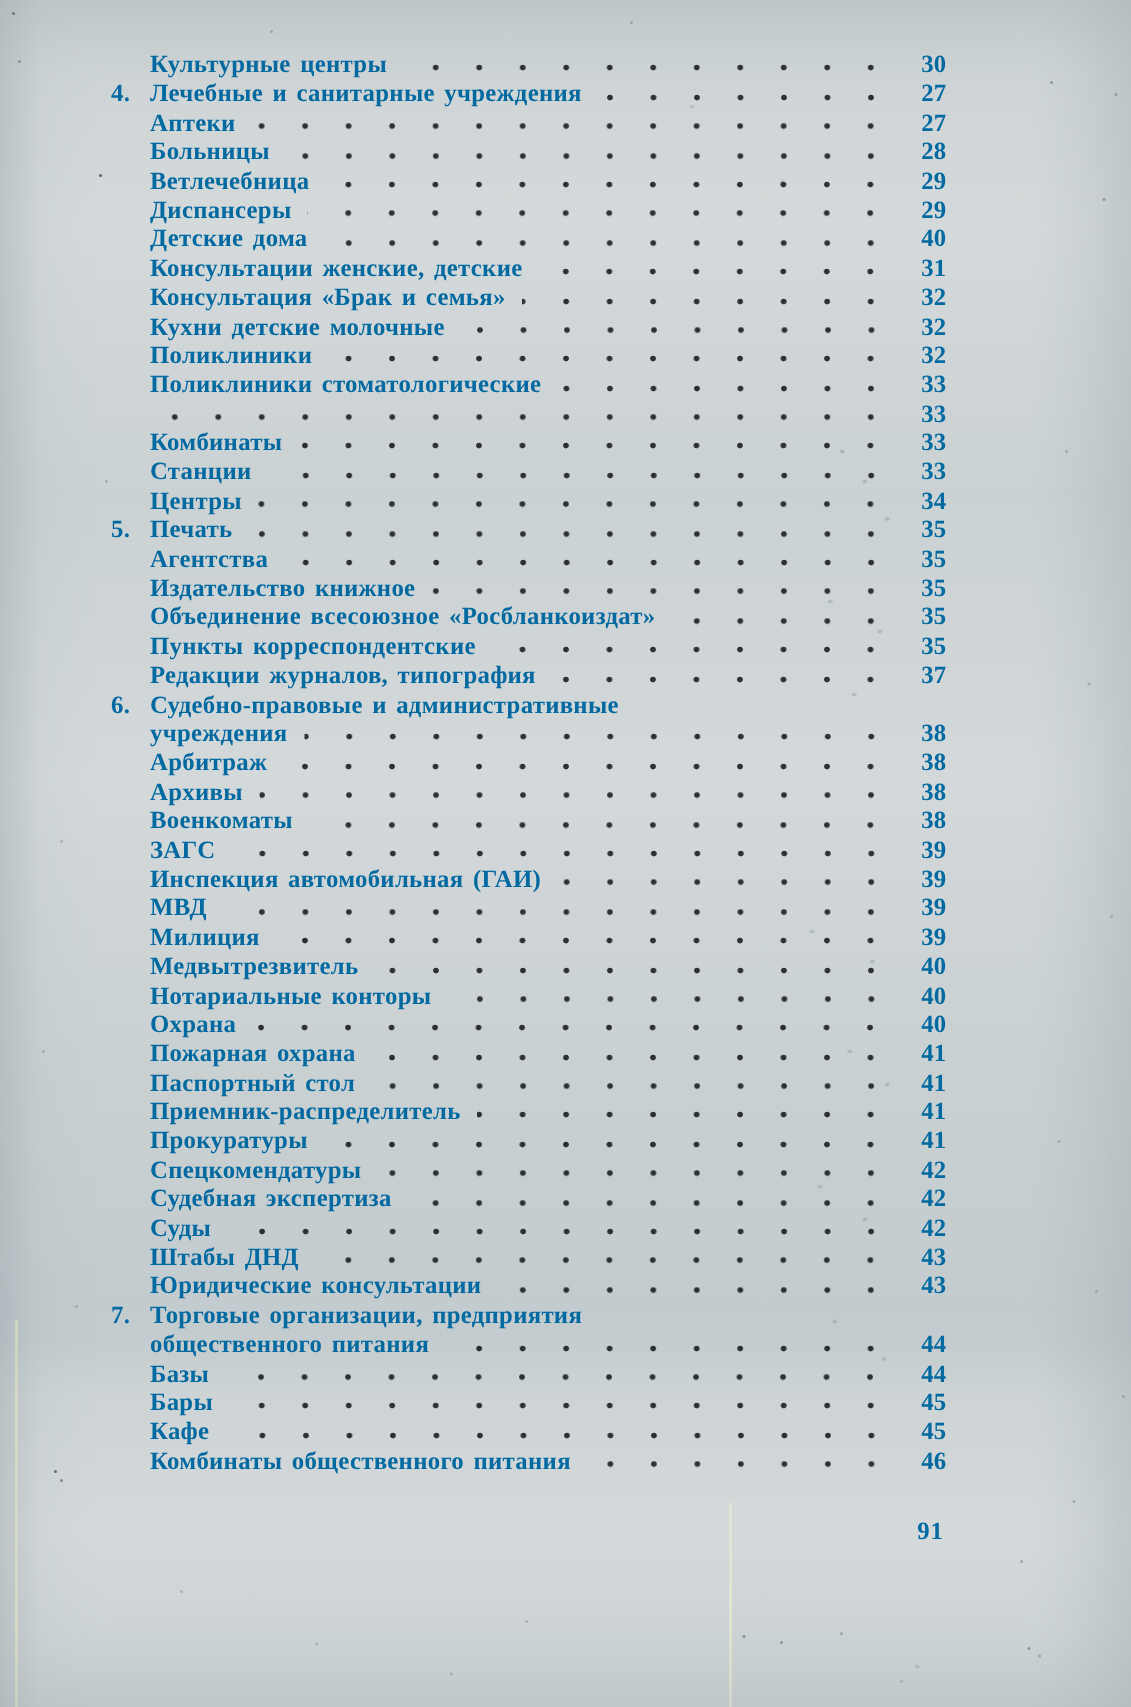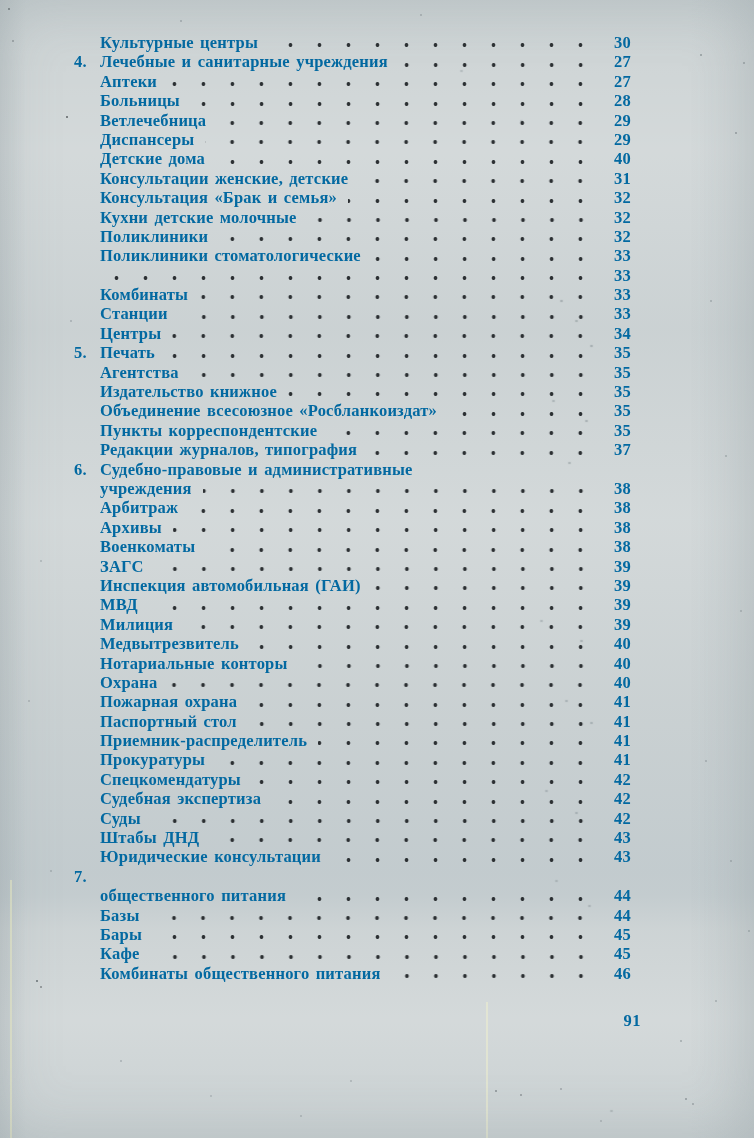--- a/index.html
+++ b/index.html
@@ -67,21 +67,21 @@
        padding-left:100px;height:19.4px;font-size:16.5px;line-height:19.4px;
        letter-spacing:.2px;word-spacing:2px;white-space:nowrap;}
   .num{position:absolute;left:74px;top:0;}
   .label{flex:0 0 auto;}
   .leader{flex:1 1 auto;align-self:flex-end;height:6px;margin:0 6px 3px 11px;
     background-image:radial-gradient(circle at 50% 50%, rgba(30,34,37,.92) 1.6px, rgba(30,34,37,0) 2.2px);
     background-size:29px 6px;background-repeat:repeat-x;
     background-position:right 2px bottom 1px;}
   .pg{flex:0 0 auto;width:28px;text-align:right;}
   .folio{position:absolute;left:0;top:1011px;width:629px;text-align:right;
-         font-size:16.5px;letter-spacing:.5px;margin-left:12px;}
+         font-size:16.5px;letter-spacing:.5px;}
 </style>
 </head>
 <body>
 
 <div class="page">
   <div class="shade"></div>
   <div class="speck-dark"></div>
   <div class="speck-ghost"></div>
   <div class="vline-left"></div>
   <div class="vline-bottom"></div>
@@ -297,20 +297,21 @@
         <span class="leader"></span>
         <span class="pg">43</span>
       </div>
       <div class="row">
         <span class="label">Юридические консультации</span>
         <span class="leader"></span>
         <span class="pg">43</span>
       </div>
       <div class="row">
         <span class="num">7.</span>
+        <span class="label">Торговые организации, предприятия</span>
       </div>
       <div class="row">
         <span class="label">общественного питания</span>
         <span class="leader"></span>
         <span class="pg">44</span>
       </div>
       <div class="row">
         <span class="label">Базы</span>
         <span class="leader"></span>
         <span class="pg">44</span>

